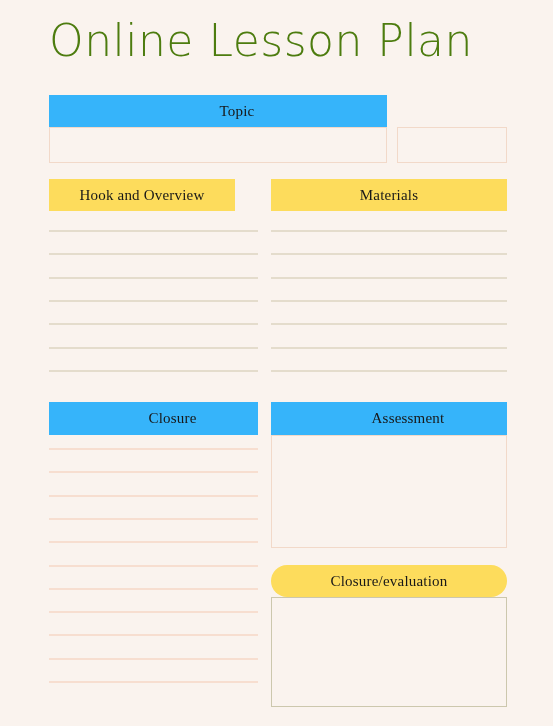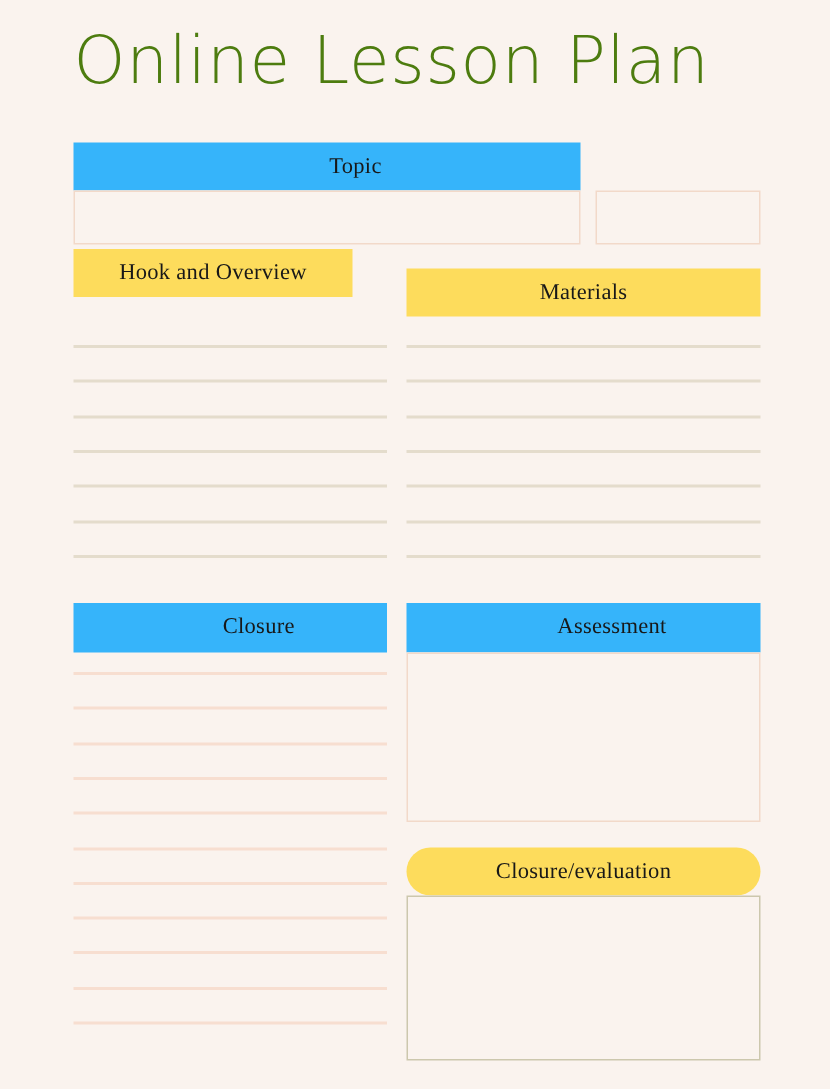--- a/index.html
+++ b/index.html
@@ -77,21 +77,21 @@
     background: #e4dccc;
   }
   .rule-pink { background: #f7ded0; }
 
   
   #topic-bar     { left: 49px;  top: 95px;  width: 338px; height: 32px; }
   #topic-box     { left: 49px;  top: 127px; width: 338px; height: 36px; }
   #timeline-bar  { left: 397px; top: 95px;  width: 110px; height: 32px; }
   #timeline-box  { left: 397px; top: 127px; width: 110px; height: 36px; }
 
-  #hook-bar      { left: 49px;  top: 166px; width: 186px; height: 32px; }
+  #hook-bar      { left: 49px;  top: 179px; width: 186px; height: 32px; }
   #materials-bar { left: 271px; top: 179px; width: 236px; height: 32px; }
 
   #hook-lines      { left: 49px;  top: 230px; width: 209px; height: 160px; }
   #materials-lines { left: 271px; top: 230px; width: 236px; height: 160px; }
 
   #practice-bar   { left: 49px;  top: 402px; width: 209px; height: 33px; }
   #assessment-bar { left: 271px; top: 402px; width: 236px; height: 33px; }
   #assessment-box { left: 271px; top: 435px; width: 236px; height: 113px; }
 
   #closure-bar { left: 271px; top: 565px; width: 236px; height: 32px; border-radius: 16px; }

